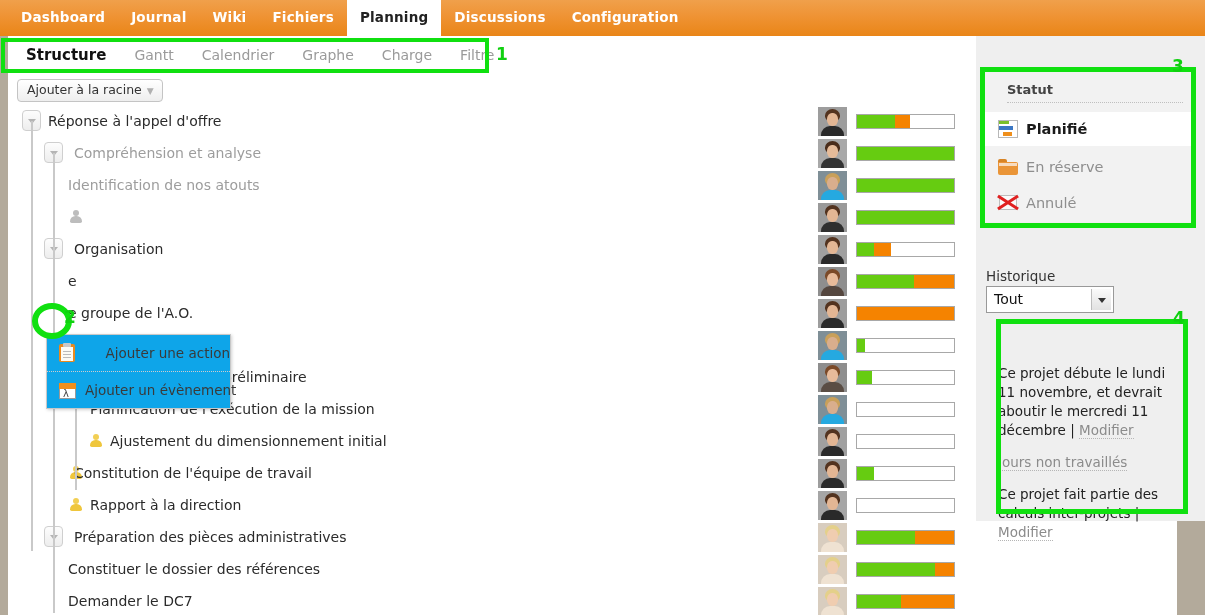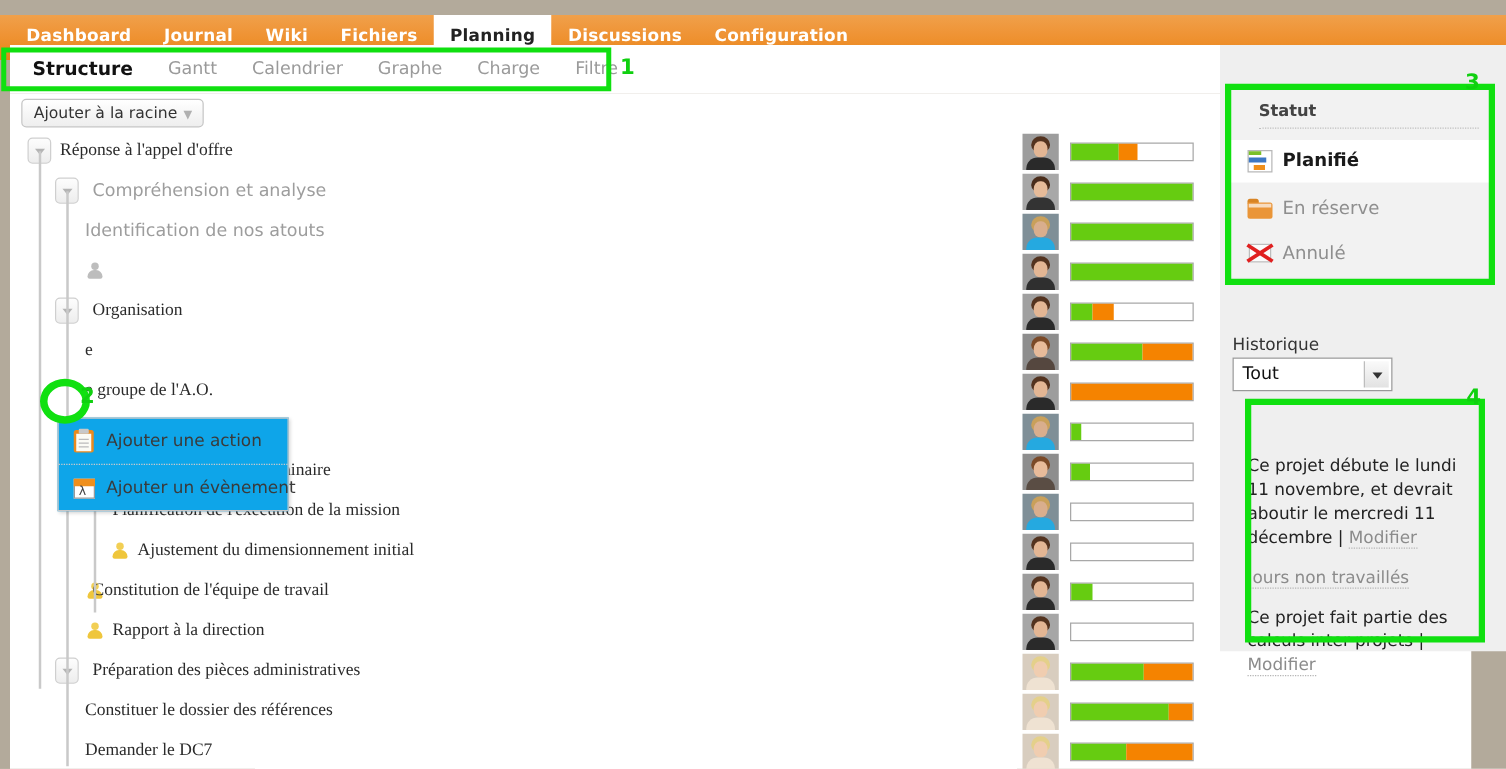--- a/index.html
+++ b/index.html
@@ -8,21 +8,20 @@
     background:#b3aa9b;
     font-family:"DejaVu Sans","Liberation Sans",sans-serif;
     font-size:13px;color:#333;
   }
 
   
   #topnav{
     position:absolute;left:0;top:0;width:1205px;height:36px;
     background:linear-gradient(to bottom,#f0a04b 0%,#ef9334 45%,#e98517 100%);
     box-sizing:border-box;
-    margin-top:12px;
   }
   #topnav .navinner{position:absolute;left:8px;top:0;height:36px;}
   .navitem{
     display:inline-block;height:36px;line-height:34px;padding:0 13px;
     color:#ffffff;font-weight:bold;font-size:13.5px;letter-spacing:.2px;
     cursor:pointer;vertical-align:top;
   }
   .navitem.active{background:#ffffff;color:#222222;}
   #leftedge{position:absolute;left:0;top:0;width:8px;height:615px;background:#b3aa9b;}
 
@@ -39,40 +38,41 @@
   #hl1{
     position:absolute;left:1px;top:38px;width:488px;height:35px;
     border:4px solid #10e010;box-sizing:border-box;pointer-events:none;
   }
   #lbl1{position:absolute;left:496px;top:44px;color:#10d010;font-weight:bold;font-size:17px;}
 
   
   #content{
     position:absolute;left:8px;top:75px;width:1169px;height:540px;background:#ffffff;
     overflow:hidden;
+    text-align:right;
   }
 
   
   #rootbtn{
     position:absolute;left:9px;top:4px;height:21px;line-height:20px;
     padding:0 8px 0 9px;border:1px solid #c4c4c4;border-radius:4px;
     background:linear-gradient(to bottom,#ffffff,#eeeeee);
     font-size:12.5px;color:#333;cursor:pointer;white-space:nowrap;
   }
   #rootbtn .caret{color:#b0b0b0;font-size:9px;margin-left:5px;}
 
   
   #tree{position:absolute;left:0;top:30px;width:968px;}
   .trow{position:relative;height:32px;}
   .tlabel{
     position:absolute;top:6px;white-space:nowrap;font-size:14px;line-height:20px;
     cursor:pointer;
   }
   .tlabel.dim{color:#9d9d9d;}
-  .tlabel.dark{color:#2b2b2b;font-family:Liberation Serif, serif;}
+  .tlabel.dark{color:#2b2b2b;}
   .toggle{
     position:absolute;top:5px;width:19px;height:21px;border:1px solid #cfcfcf;
     border-radius:4px;background:linear-gradient(to bottom,#fdfdfd,#ededed);
     cursor:pointer;box-sizing:border-box;
   }
   .toggle:after{
     content:"";position:absolute;left:5px;top:8px;
     border-left:4px solid transparent;border-right:4px solid transparent;
     border-top:5px solid #b4b4b4;
   }

